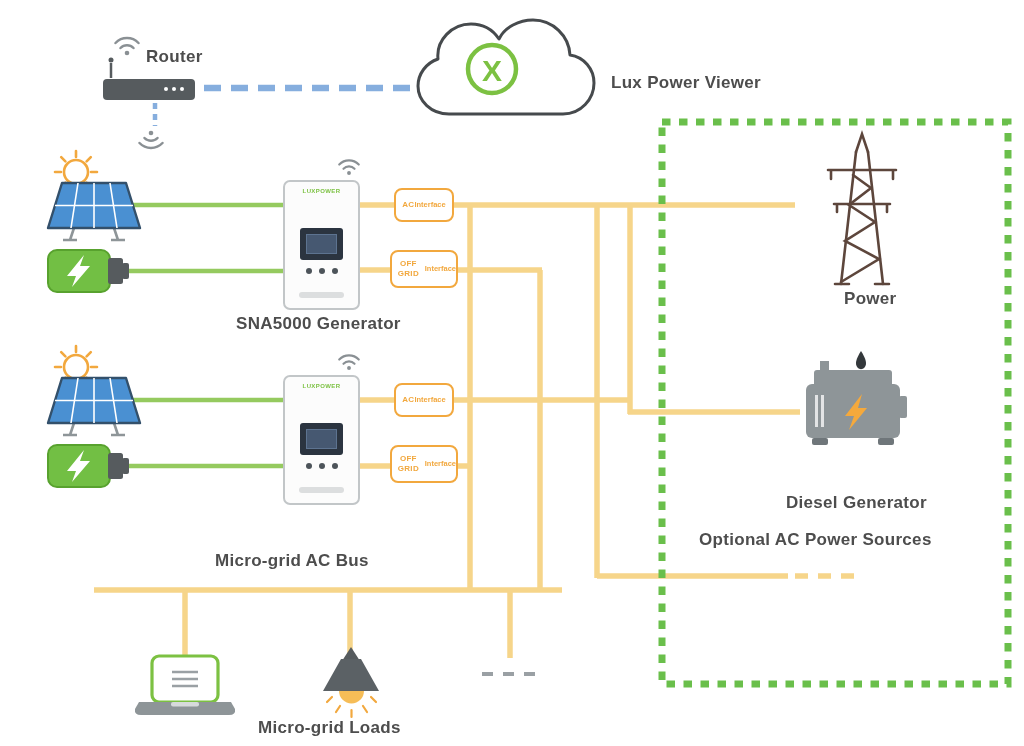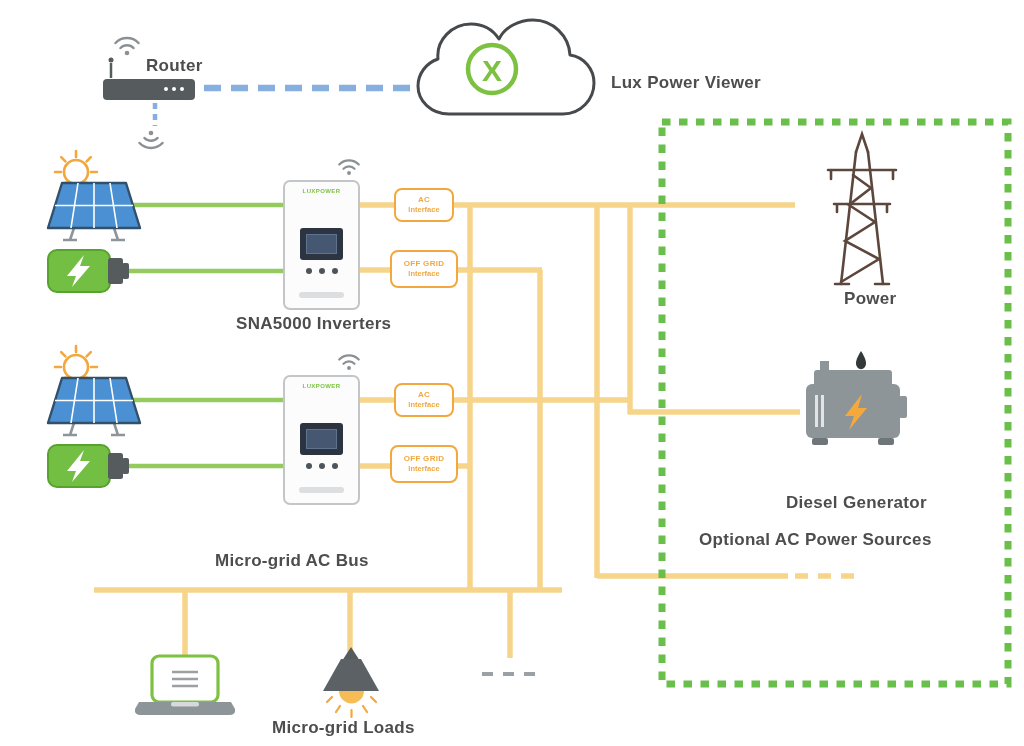--- a/index.html
+++ b/index.html
@@ -1,21 +1,21 @@
 <!DOCTYPE html>
 <html><head>
 <meta charset="utf-8">
 <style>
   html,body{margin:0;padding:0;background:#fff;}
   .canvas{position:relative;width:1024px;height:746px;background:#ffffff;overflow:hidden;
           font-family:"Liberation Sans",sans-serif;}
   .layer{position:absolute;left:0;top:0;}
   .label{position:absolute;color:#4d4d4d;font-size:17px;font-weight:600;letter-spacing:.3px;white-space:nowrap;}
   .iface{position:absolute;background:#fff;border:2px solid #f2a83e;border-radius:8px;
-         display:flex;flex-direction:column;align-items:center;justify-content:center;
+         display:flex;flex-direction:row;align-items:center;justify-content:center;
          line-height:1.3;color:#f2a83e;text-align:center;box-sizing:border-box;}
   .iface .l1{font-size:8px;font-weight:bold;letter-spacing:.3px;}
   .iface .l2{font-size:7.5px;font-weight:bold;}
   .inverter{position:absolute;width:77px;height:130px;background:#fcfcfc;border:2px solid #c2c6c8;
             border-radius:7px;box-sizing:border-box;}
   .inv-brand{margin-top:6px;text-align:center;font-size:6px;font-weight:bold;color:#7cc142;letter-spacing:.4px;}
   .inv-screen{position:absolute;left:15px;top:46px;width:43px;height:32px;background:#2b3440;border-radius:3px;}
   .inv-screen-inner{position:absolute;left:6px;top:6px;width:31px;height:20px;background:#465871;
                     border:1px solid #5d7390;box-sizing:border-box;}
   .inv-buttons{position:absolute;left:0;top:86px;width:100%;display:flex;justify-content:center;gap:7px;}
@@ -188,22 +188,22 @@
   </div>
   <div class="iface" style="left:394px;top:383px;width:60px;height:34px;">
     <div class="l1">AC</div>
     <div class="l2">Interface</div>
   </div>
   <div class="iface" style="left:390px;top:445px;width:68px;height:38px;">
     <div class="l1">OFF GRID</div>
     <div class="l2">Interface</div>
   </div>
 
-  <div class="label" style="left:146px;top:47px;margin-top:9px;">Router</div>
+  <div class="label" style="left:146px;top:47px;">Router</div>
   <div class="label" style="left:611px;top:73px;">Lux Power Viewer</div>
-  <div class="label" style="left:236px;top:314px;">SNA5000 Inverters</div>
+  <div class="label" style="left:236px;top:314px;">SNA5000 Generator</div>
   <div class="label" style="left:844px;top:289px;">Power</div>
   <div class="label" style="left:786px;top:447px;margin-top:46px;">Diesel Generator</div>
   <div class="label" style="left:699px;top:530px;">Optional AC Power Sources</div>
   <div class="label" style="left:215px;top:551px;">Micro-grid AC Bus</div>
-  <div class="label" style="left:272px;top:718px;">Micro-grid Loads</div>
+  <div class="label" style="left:258px;top:718px;">Micro-grid Loads</div>
 
 </div>
 
 </body></html>

